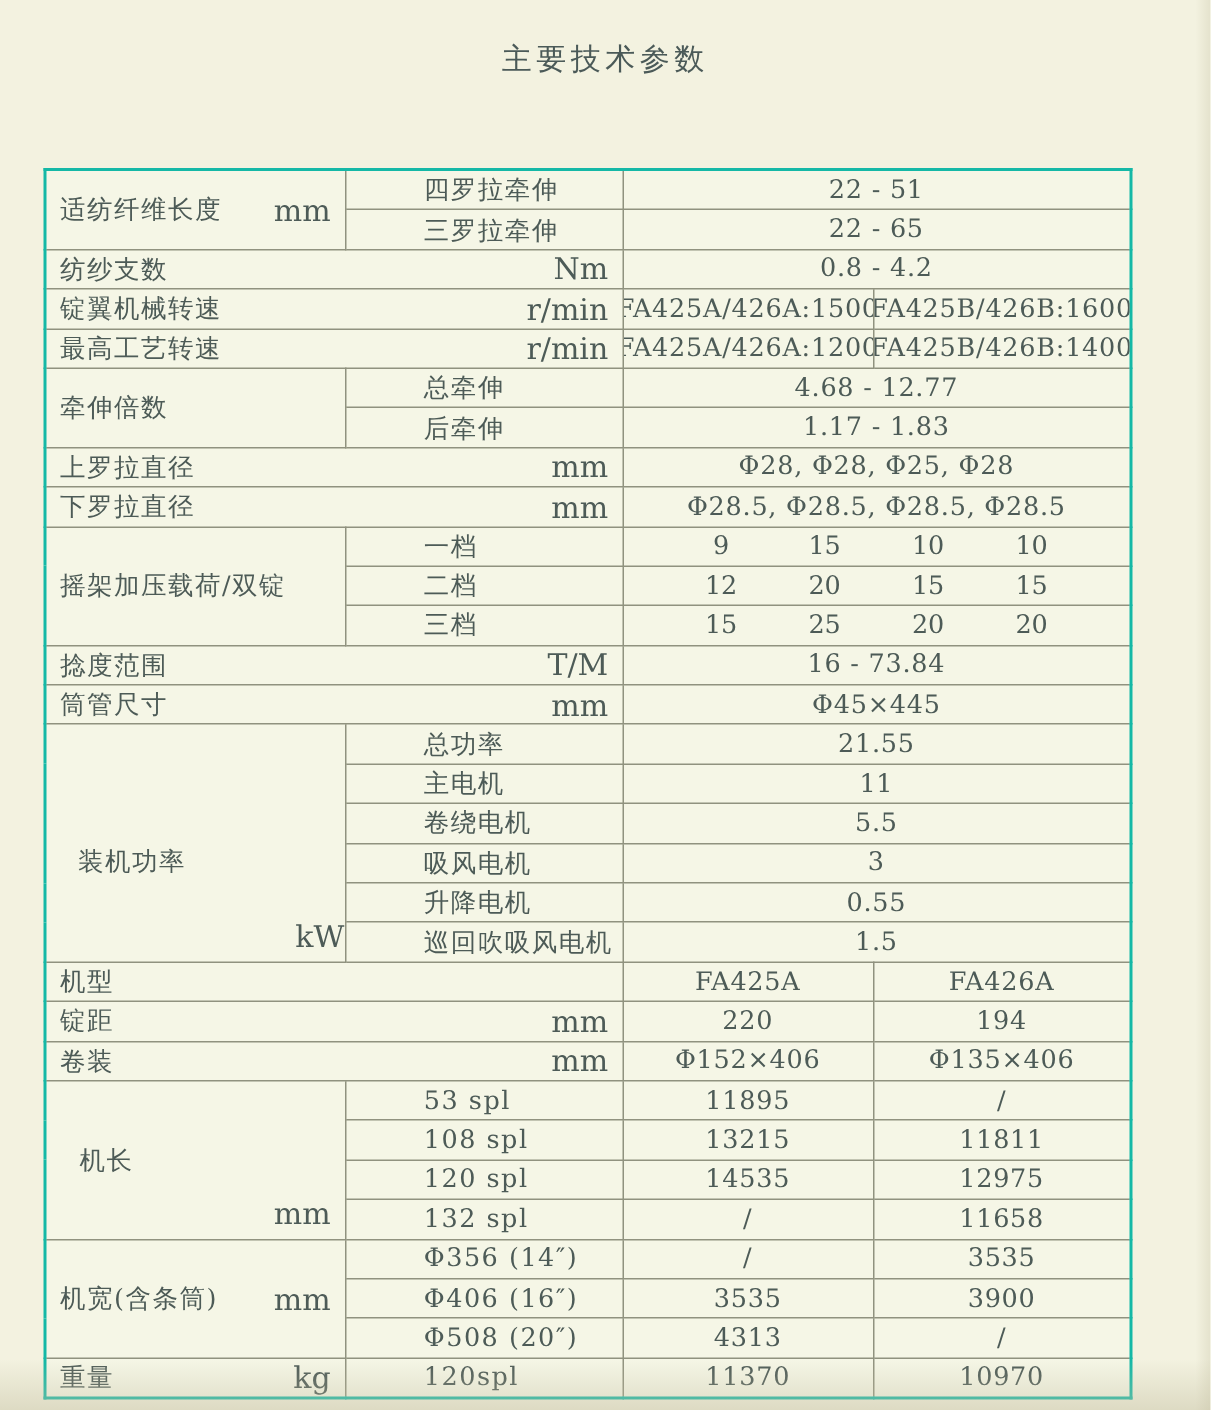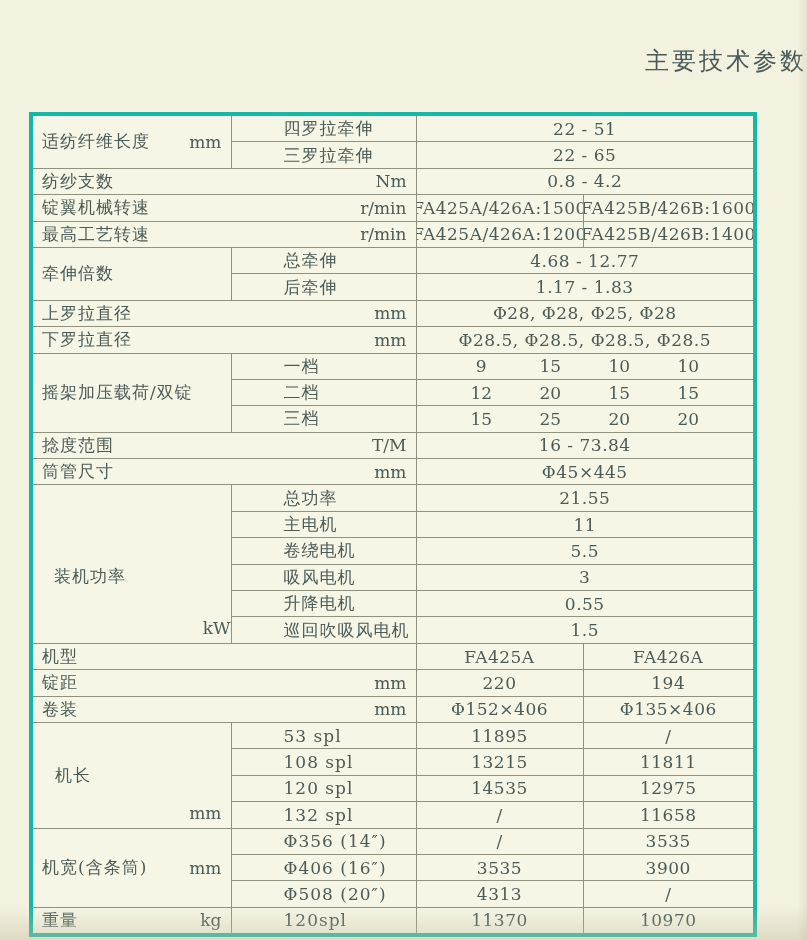--- a/index.html
+++ b/index.html
@@ -6,33 +6,32 @@
   .page{
     position:relative;
     width:807px;height:940px;
     background:#f3f2e0;
     overflow:hidden;
     font-family:"DejaVu Serif","Liberation Serif",serif;
     color:#4d5b57;
   }
   .page-title{
     position:absolute;top:26px;left:0;width:100%;
-    text-align:right;
-    font-size:24px;
+    text-align:center;
+    font-size:20px;
     letter-spacing:3px;
     color:#4b5a58;
-    margin-top:19px;
   }
   table.spec{
     position:absolute;left:29px;top:112px;
     border-collapse:collapse;
     table-layout:fixed;
     width:724px;
     background:#f5f6e6;
-    border:4px solid #14b8a6;
+    border:2px solid #14b8a6;
   }
   table.spec td{
     border:1px solid #90927f;
     height:25.4px;
     padding:0;
     position:relative;
     vertical-align:middle;
     overflow:hidden;
   }
   .cw{
@@ -48,21 +47,21 @@
   td.k-sub .cw{justify-content:flex-start;padding-left:12px;}
   td.k-sub .t{letter-spacing:1px;margin-left:40px;}
   
   td.k-labp .cw{justify-content:flex-start;align-items:center;padding:24px 9px 0 21px;}
   td.k-labp .t{letter-spacing:1px;}
   td.k-labp .u{position:absolute;right:0;bottom:5px;}
   
   td.k-labc .cw{justify-content:flex-start;padding-left:22px;}
   td.k-labc .t{letter-spacing:1px;}
   td.k-labc .u{position:absolute;right:9px;bottom:5px;}
-  .u{font-size:17px;}
+  .u{font-size:20px;}
   
   td.k-val .cw{justify-content:center;letter-spacing:0.5px;}
   
   td.k-vals4 .cw{justify-content:center;}
   .num{display:inline-block;width:69px;text-align:center;}
   .bottom-shade{
     position:absolute;left:0;bottom:0;width:100%;height:34px;
     background:linear-gradient(to bottom, rgba(210,205,175,0) 0%, rgba(195,190,160,0.45) 100%);
     pointer-events:none;
   }

